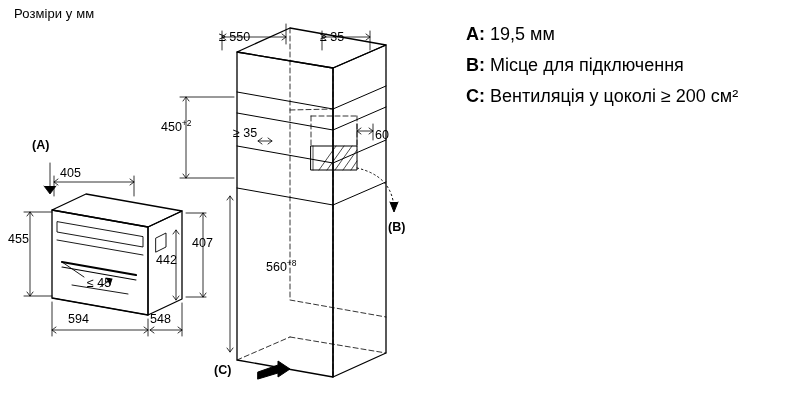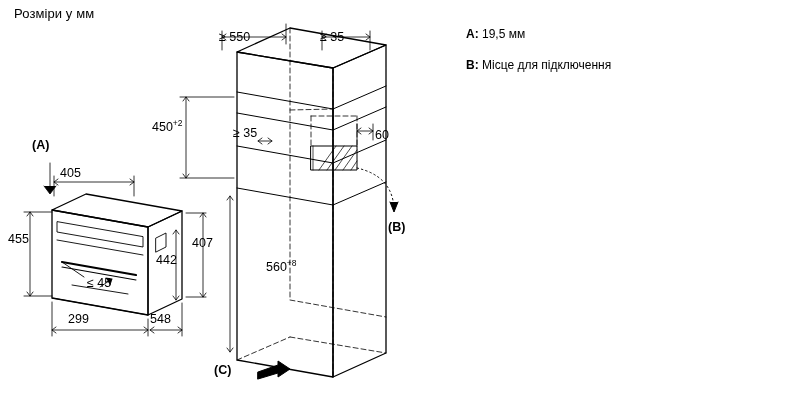--- a/index.html
+++ b/index.html
@@ -35,21 +35,21 @@
     height: 400px;
   }
   .legend {
     position: absolute;
     left: 466px;
     top: 26px;
     width: 320px;
   }
   .legend-row {
     display: block;
-    font-size: 12px;
+    font-size: 18px;
     line-height: 17px;
     margin-bottom: 14px;
   }
   .legend-key {
     font-weight: bold;
   }
   .legend-text {
     font-weight: normal;
   }
   .legend-sub {
@@ -215,38 +215,42 @@
 
       <path d="M258 372 L278 365 L278 361 L290 369 L278 377 L278 373 L258 379 Z" stroke-width="1.0" fill="#000"></path>
 
     </g>
   </svg>
 
   <div class="lbl b" style="left:32px; top:138px;">(A)</div>
   <div class="lbl" style="left:60px; top:166px;">405</div>
   <div class="lbl" style="left:8px; top:232px;">455</div>
   <div class="lbl" style="left:87px; top:276px;">≤ 45</div>
-  <div class="lbl" style="left:68px; top:312px;">299</div>
+  <div class="lbl" style="left:68px; top:312px;">594</div>
   <div class="lbl" style="left:150px; top:312px;">548</div>
   <div class="lbl" style="left:156px; top:253px;">442</div>
   <div class="lbl" style="left:192px; top:236px;">407</div>
 
   <div class="lbl" style="left:219px; top:30px;">≥ 550</div>
   <div class="lbl" style="left:320px; top:30px;">≥ 35</div>
-  <div class="lbl" style="left:152px; top:118px;"><span>450</span><span class="sup">+2</span></div>
+  <div class="lbl" style="left:161px; top:118px;"><span>450</span><span class="sup">+2</span></div>
   <div class="lbl" style="left:233px; top:126px;">≥ 35</div>
   <div class="lbl" style="left:375px; top:128px;">60</div>
   <div class="lbl b" style="left:388px; top:220px;">(B)</div>
   <div class="lbl" style="left:242px; top:258px;margin-left:24px;"><span>560</span><span class="sup">+8</span></div>
   <div class="lbl b" style="left:214px; top:363px;">(C)</div>
 
   <div class="legend">
     <div class="legend-row">
       <span class="legend-key">A:</span>
       <span class="legend-text">19,5 мм</span>
     </div>
     <div class="legend-row">
       <span class="legend-key">B:</span>
       <span class="legend-text">Місце для підключення</span>
     </div>
+    <div class="legend-row">
+      <span class="legend-key">C:</span>
+      <span class="legend-text">Вентиляція у цоколі ≥ 200 см²</span>
+    </div>
   </div>
 
 </div>
 
 </body></html>

